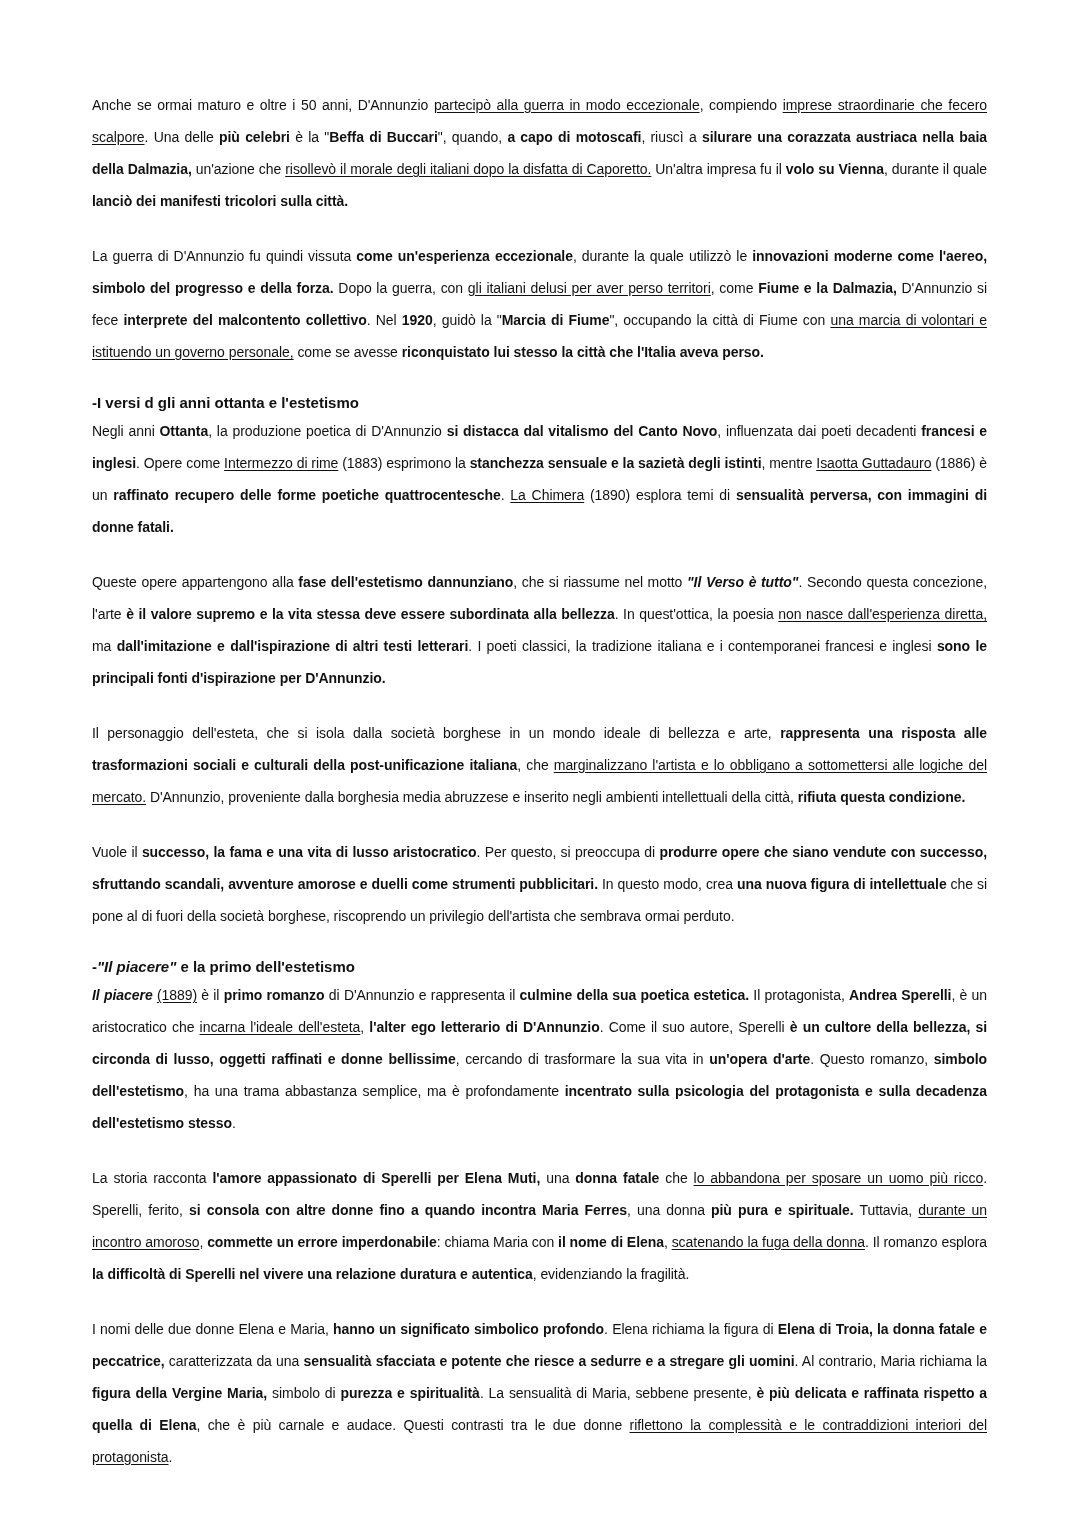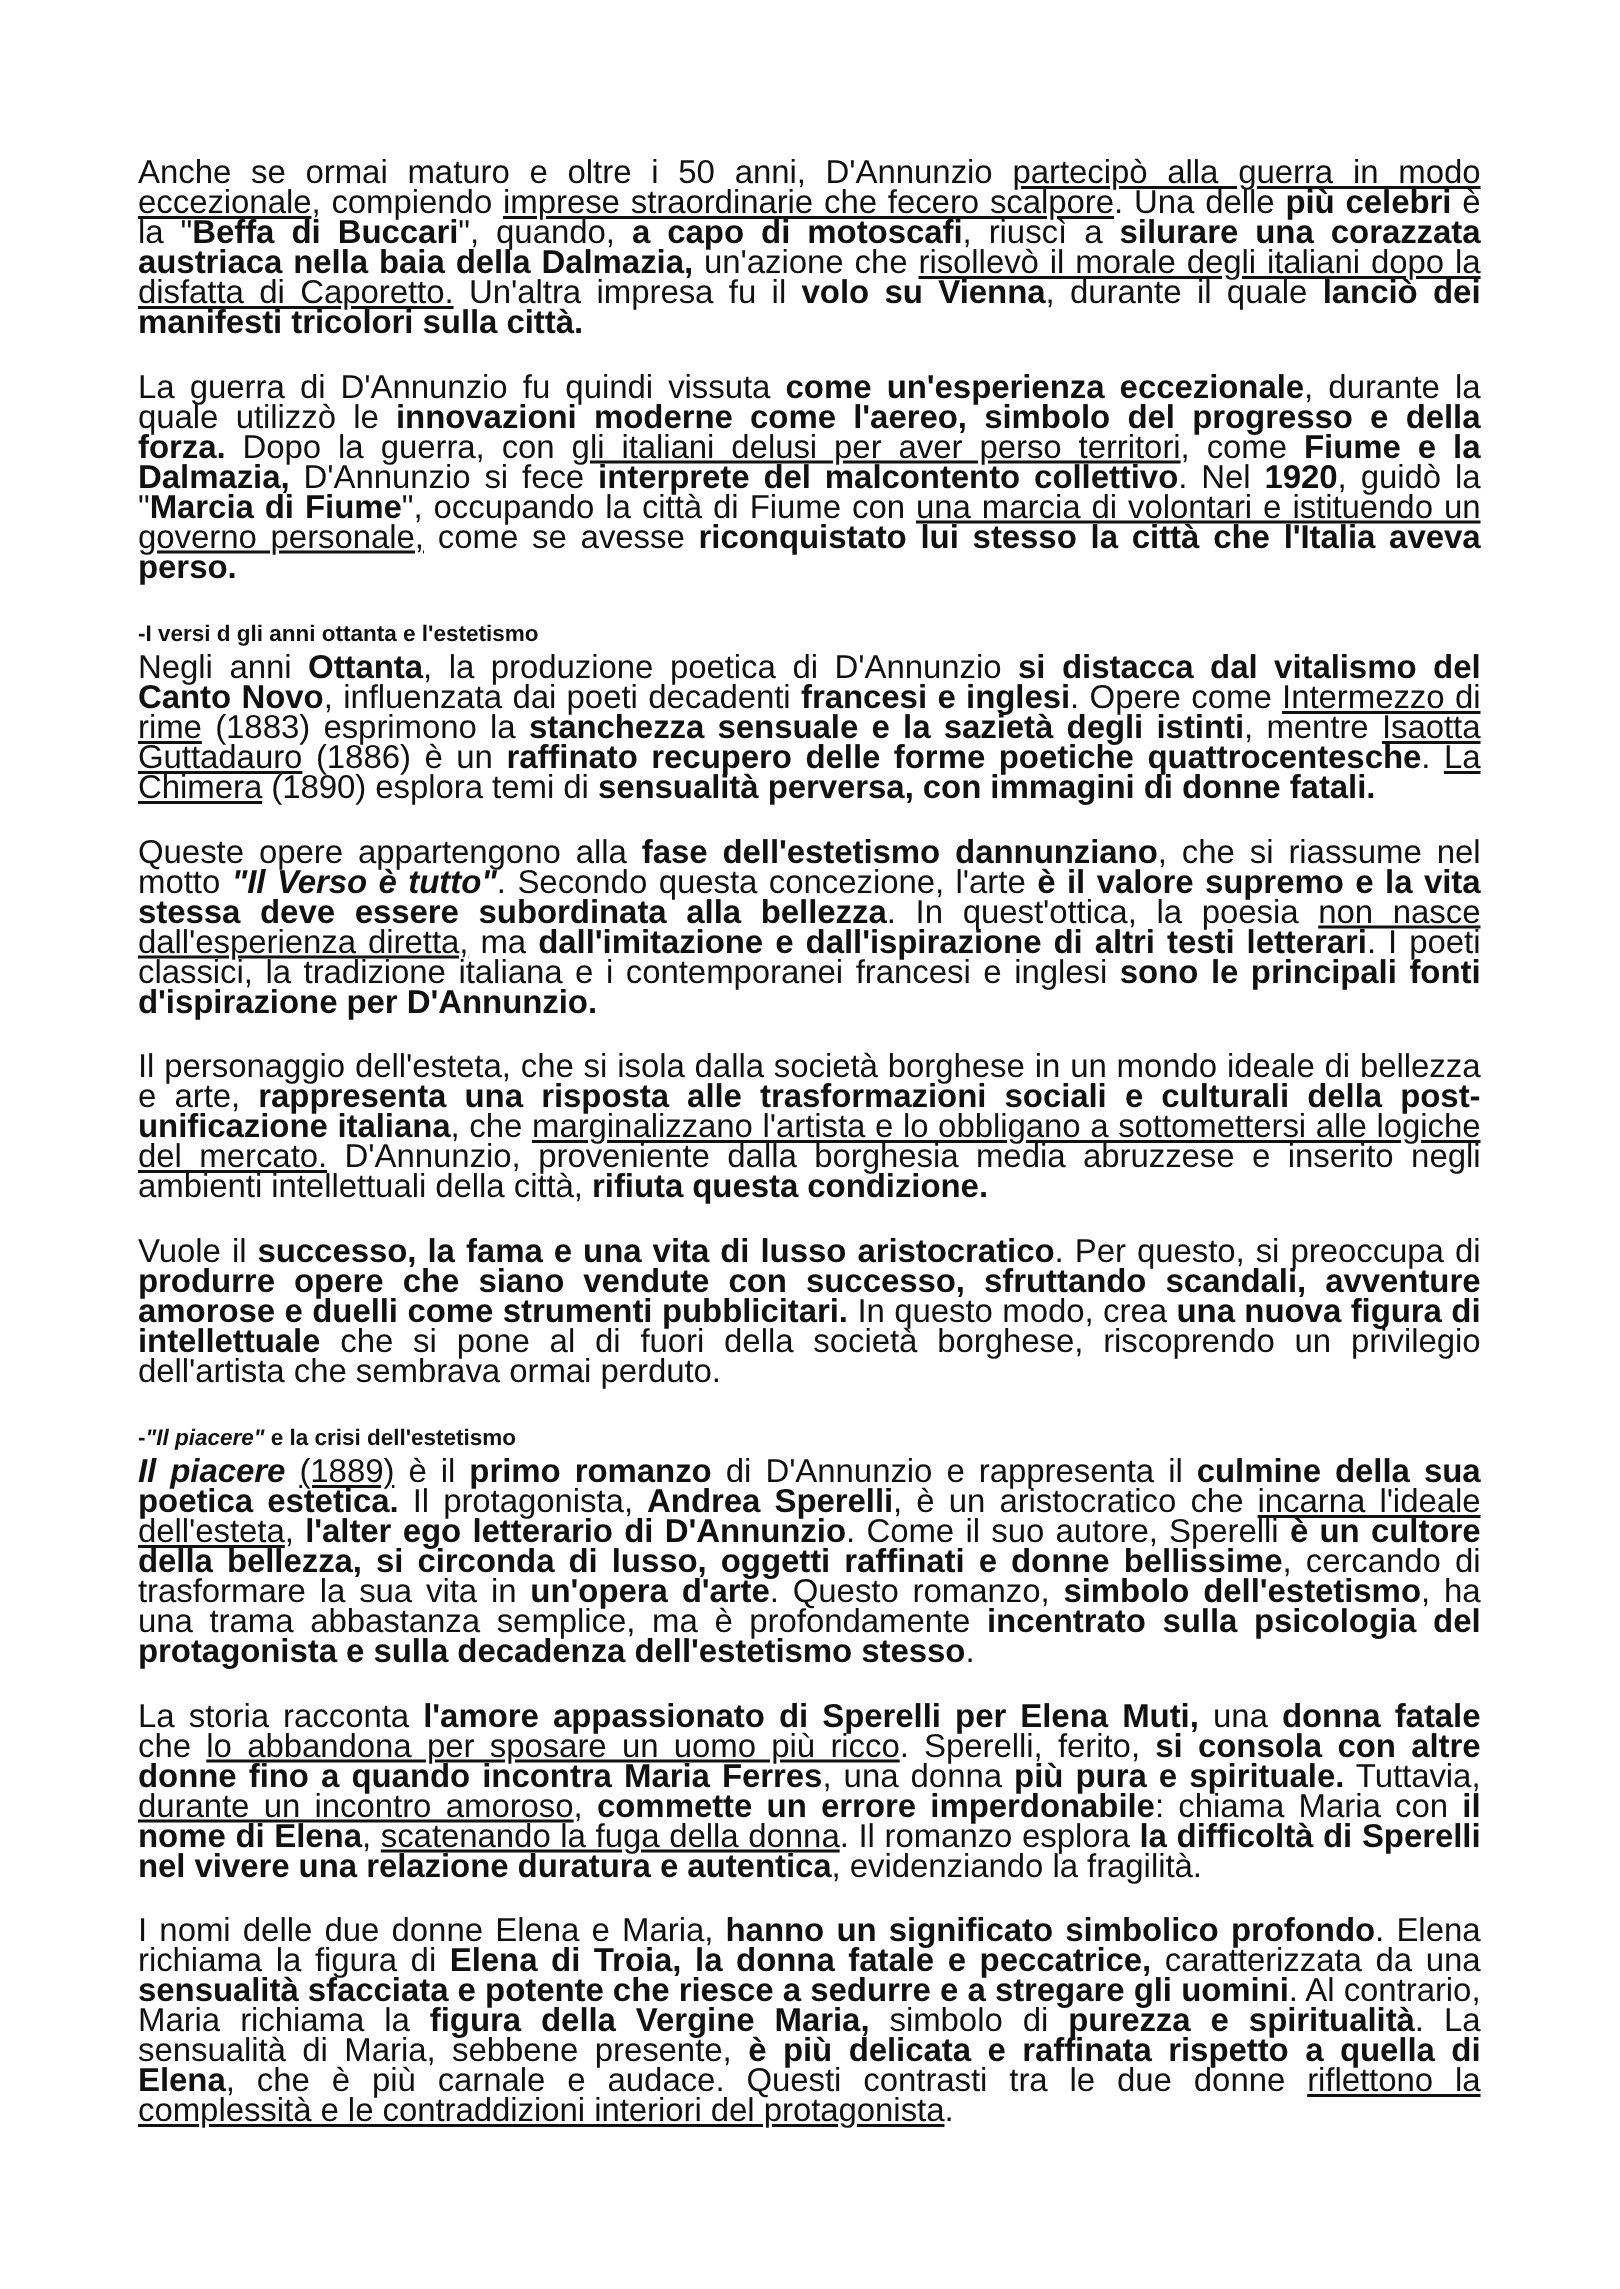--- a/index.html
+++ b/index.html
@@ -11,24 +11,24 @@
     color: #111111;
     font-family: "Liberation Sans", sans-serif;
   }
   .page {
     position: absolute;
     left: 92px;
     top: 89px;
     width: 895px;
   }
   .para {
-    font-size: 22px;
-    line-height: 20px;
+    font-size: 14px;
+    line-height: 32px;
     text-align: justify;
-    margin: 16px 0 23px 0;
+    margin: 0 0 23px 0;
     letter-spacing: -0.05px;
   }
   .heading {
     font-size: 15px;
     line-height: 24px;
     font-weight: bold;
     margin: 0;
   }
   .para.after-heading { margin-top: 0; }
   .b { font-weight: bold; }
@@ -39,17 +39,17 @@
 <body>
 
 <div class="page" id="page">
     <p class="para"><span>Anche se ormai maturo e oltre i 50 anni, D'Annunzio </span><span class="u">partecipò alla guerra in modo eccezionale</span><span>, compiendo </span><span class="u">imprese straordinarie che fecero scalpore</span><span>. Una delle </span><span class="b">più celebri</span><span> è la "</span><span class="b">Beffa di Buccari</span><span>", quando, </span><span class="b">a capo di motoscafi</span><span>, riuscì a </span><span class="b">silurare una corazzata austriaca nella baia della Dalmazia,</span><span> un'azione che </span><span class="u">risollevò il morale degli italiani dopo la disfatta di Caporetto.</span><span> Un'altra impresa fu il </span><span class="b">volo su Vienna</span><span>, durante il quale </span><span class="b">lanciò dei manifesti tricolori sulla città.</span></p>
     <p class="para"><span>La guerra di D'Annunzio fu quindi vissuta </span><span class="b">come un'esperienza eccezionale</span><span>, durante la quale utilizzò le </span><span class="b">innovazioni moderne come l'aereo, simbolo del progresso e della forza.</span><span> Dopo la guerra, con </span><span class="u">gli italiani delusi per aver perso territori</span><span>, come </span><span class="b">Fiume e la Dalmazia,</span><span> D'Annunzio si fece </span><span class="b">interprete del malcontento collettivo</span><span>. Nel </span><span class="b">1920</span><span>, guidò la "</span><span class="b">Marcia di Fiume</span><span>", occupando la città di Fiume con </span><span class="u">una marcia di volontari e istituendo un governo personale,</span><span> come se avesse </span><span class="b">riconquistato lui stesso la città che l'Italia aveva perso.</span></p>
     <p class="heading"><span class="b">-I versi d gli anni ottanta e l'estetismo</span></p>
     <p class="para after-heading"><span>Negli anni </span><span class="b">Ottanta</span><span>, la produzione poetica di D'Annunzio </span><span class="b">si distacca dal vitalismo del Canto Novo</span><span>, influenzata dai poeti decadenti </span><span class="b">francesi e inglesi</span><span>. Opere come </span><span class="u">Intermezzo di rime</span><span> (1883) esprimono la </span><span class="b">stanchezza sensuale e la sazietà degli istinti</span><span>, mentre </span><span class="u">Isaotta Guttadauro</span><span> (1886) è un </span><span class="b">raffinato recupero delle forme poetiche quattrocentesche</span><span>. </span><span class="u">La Chimera</span><span> (1890) esplora temi di </span><span class="b">sensualità perversa, con immagini di donne fatali.</span></p>
     <p class="para"><span>Queste opere appartengono alla </span><span class="b">fase dell'estetismo dannunziano</span><span>, che si riassume nel motto </span><span class="bi">"Il Verso è tutto"</span><span>. Secondo questa concezione, l'arte </span><span class="b">è il valore supremo e la vita stessa deve essere subordinata alla bellezza</span><span>. In quest'ottica, la poesia </span><span class="u">non nasce dall'esperienza diretta,</span><span> ma </span><span class="b">dall'imitazione e dall'ispirazione di altri testi letterari</span><span>. I poeti classici, la tradizione italiana e i contemporanei francesi e inglesi </span><span class="b">sono le principali fonti d'ispirazione per D'Annunzio.</span></p>
     <p class="para"><span>Il personaggio dell'esteta, che si isola dalla società borghese in un mondo ideale di bellezza e arte, </span><span class="b">rappresenta una risposta alle trasformazioni sociali e culturali della post-unificazione italiana</span><span>, che </span><span class="u">marginalizzano l'artista e lo obbligano a sottomettersi alle logiche del mercato.</span><span> D'Annunzio, proveniente dalla borghesia media abruzzese e inserito negli ambienti intellettuali della città, </span><span class="b">rifiuta questa condizione.</span></p>
     <p class="para"><span>Vuole il </span><span class="b">successo, la fama e una vita di lusso aristocratico</span><span>. Per questo, si preoccupa di </span><span class="b">produrre opere che siano vendute con successo, sfruttando scandali, avventure amorose e duelli come strumenti pubblicitari.</span><span> In questo modo, crea </span><span class="b">una nuova figura di intellettuale</span><span> che si pone al di fuori della società borghese, riscoprendo un privilegio dell'artista che sembrava ormai perduto.</span></p>
-    <p class="heading"><span class="b">-</span><span class="bi">"Il piacere"</span><span class="b"> e la crisi dell'estetismo</span></p>
+    <p class="heading"><span class="b">-</span><span class="bi">"Il piacere"</span><span class="b"> e la primo dell'estetismo</span></p>
     <p class="para after-heading"><span class="bi">Il piacere</span><span> </span><span class="u">(1889)</span><span> è il </span><span class="b">primo romanzo</span><span> di D'Annunzio e rappresenta il </span><span class="b">culmine della sua poetica estetica.</span><span> Il protagonista, </span><span class="b">Andrea Sperelli</span><span>, è un aristocratico che </span><span class="u">incarna l'ideale dell'esteta</span><span>, </span><span class="b">l'alter ego letterario di D'Annunzio</span><span>. Come il suo autore, Sperelli </span><span class="b">è un cultore della bellezza, si circonda di lusso, oggetti raffinati e donne bellissime</span><span>, cercando di trasformare la sua vita in </span><span class="b">un'opera d'arte</span><span>. Questo romanzo, </span><span class="b">simbolo dell'estetismo</span><span>, ha una trama abbastanza semplice, ma è profondamente </span><span class="b">incentrato sulla psicologia del protagonista e sulla decadenza dell'estetismo stesso</span><span>.</span></p>
     <p class="para"><span>La storia racconta </span><span class="b">l'amore appassionato di Sperelli per Elena Muti,</span><span> una </span><span class="b">donna fatale</span><span> che </span><span class="u">lo abbandona per sposare un uomo più ricco</span><span>. Sperelli, ferito, </span><span class="b">si consola con altre donne fino a quando incontra Maria Ferres</span><span>, una donna </span><span class="b">più pura e spirituale.</span><span> Tuttavia, </span><span class="u">durante un incontro amoroso</span><span>, </span><span class="b">commette un errore imperdonabile</span><span>: chiama Maria con </span><span class="b">il nome di Elena</span><span>, </span><span class="u">scatenando la fuga della donna</span><span>. Il romanzo esplora </span><span class="b">la difficoltà di Sperelli nel vivere una relazione duratura e autentica</span><span>, evidenziando la fragilità.</span></p>
     <p class="para"><span>I nomi delle due donne Elena e Maria, </span><span class="b">hanno un significato simbolico profondo</span><span>. Elena richiama la figura di </span><span class="b">Elena di Troia, la donna fatale e peccatrice,</span><span> caratterizzata da una </span><span class="b">sensualità sfacciata e potente che riesce a sedurre e a stregare gli uomini</span><span>. Al contrario, Maria richiama la </span><span class="b">figura della Vergine Maria,</span><span> simbolo di </span><span class="b">purezza e spiritualità</span><span>. La sensualità di Maria, sebbene presente, </span><span class="b">è più delicata e raffinata rispetto a quella di Elena</span><span>, che è più carnale e audace. Questi contrasti tra le due donne </span><span class="u">riflettono la complessità e le contraddizioni interiori del protagonista</span><span>.</span></p>
   </div>
 
 </body></html>

